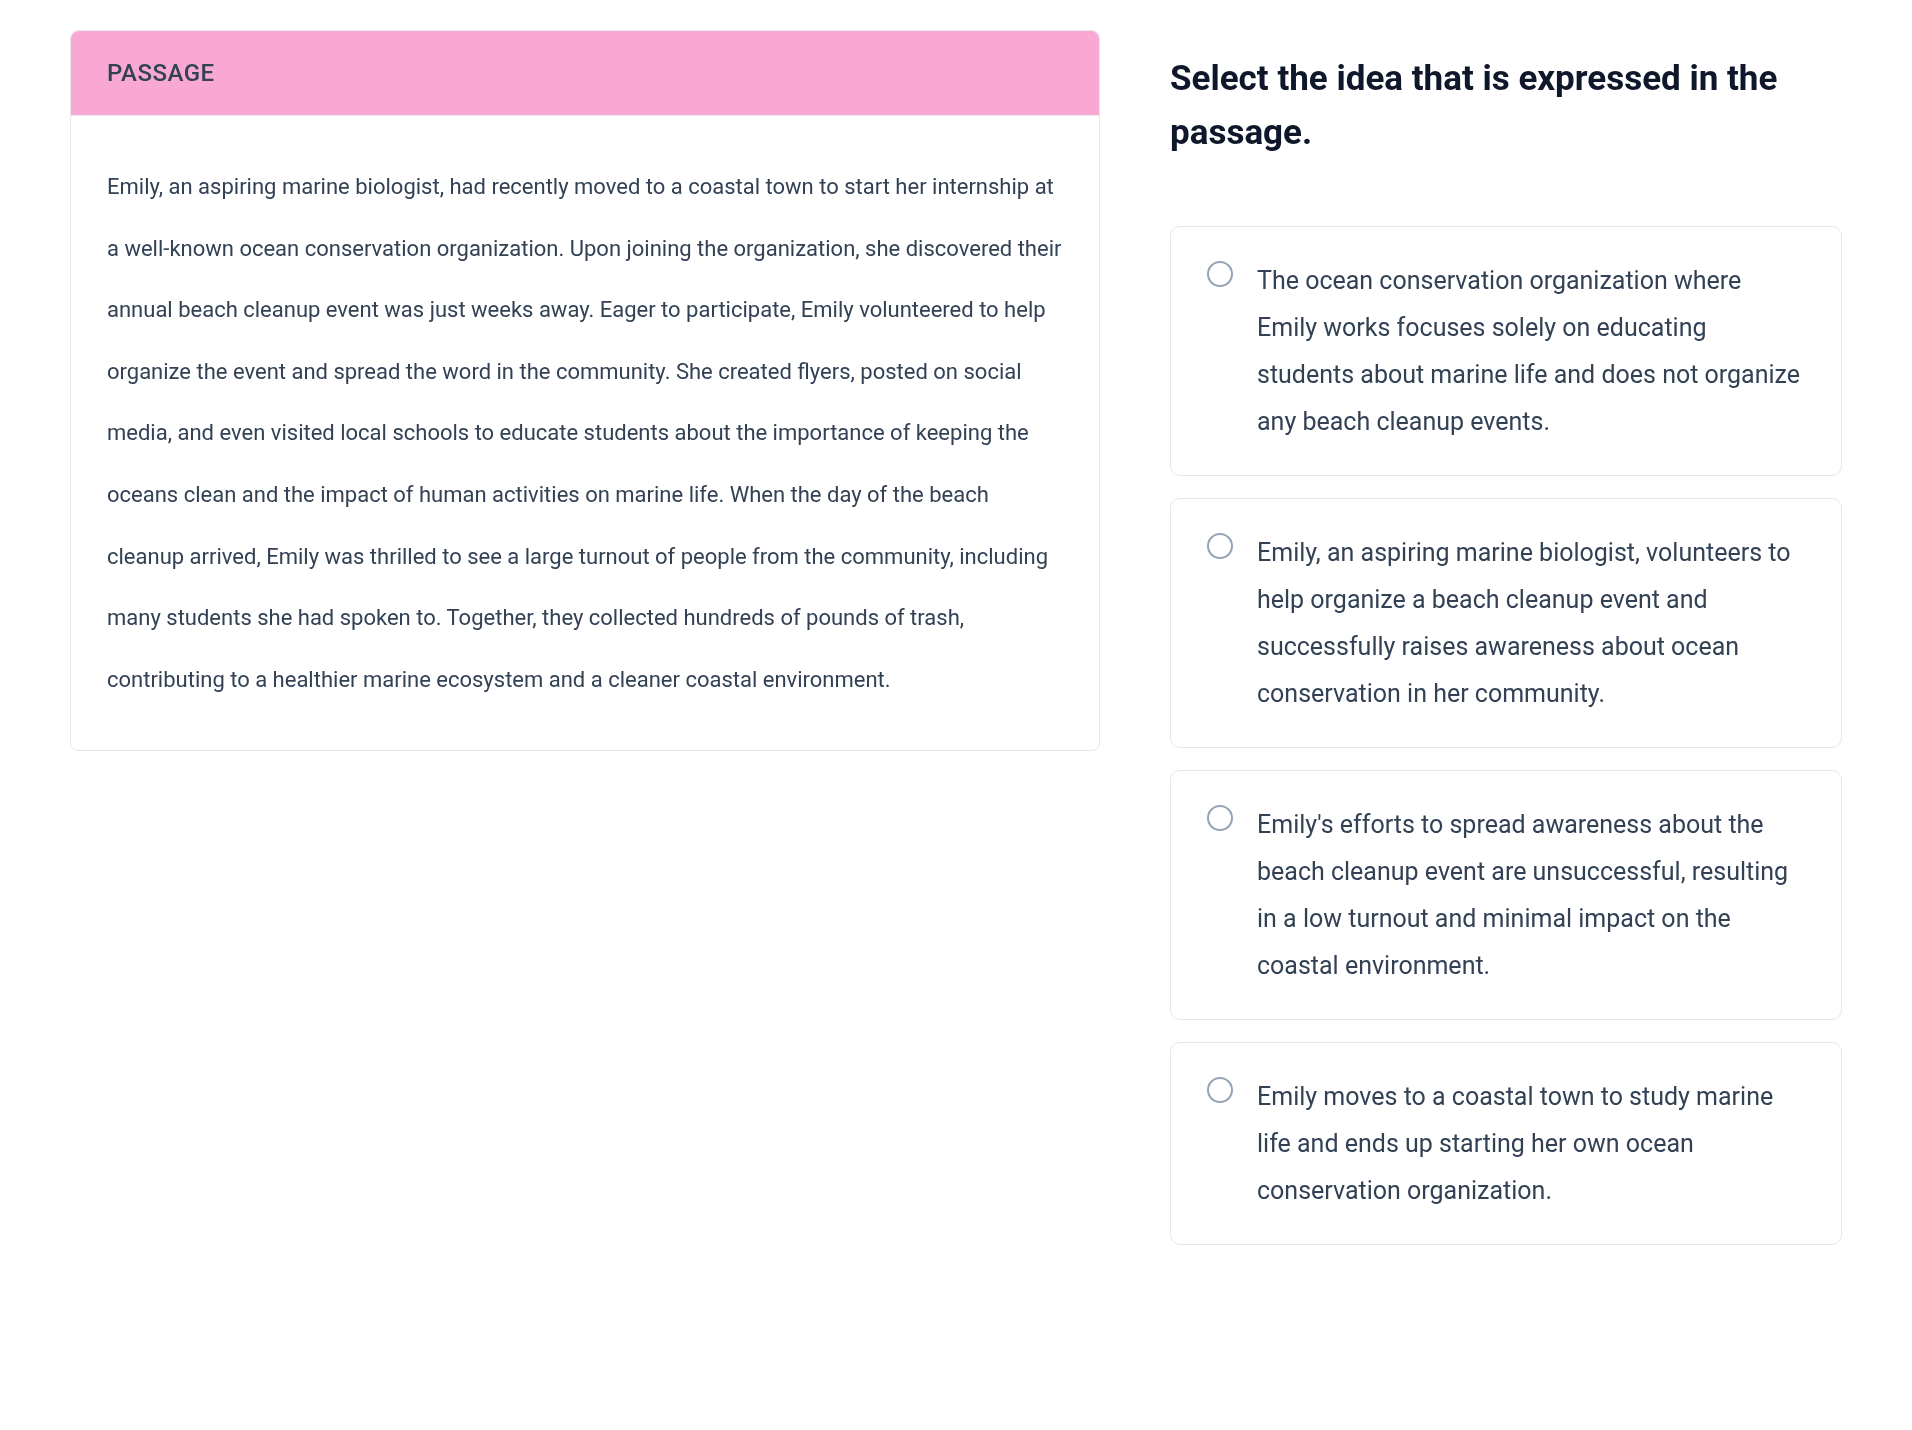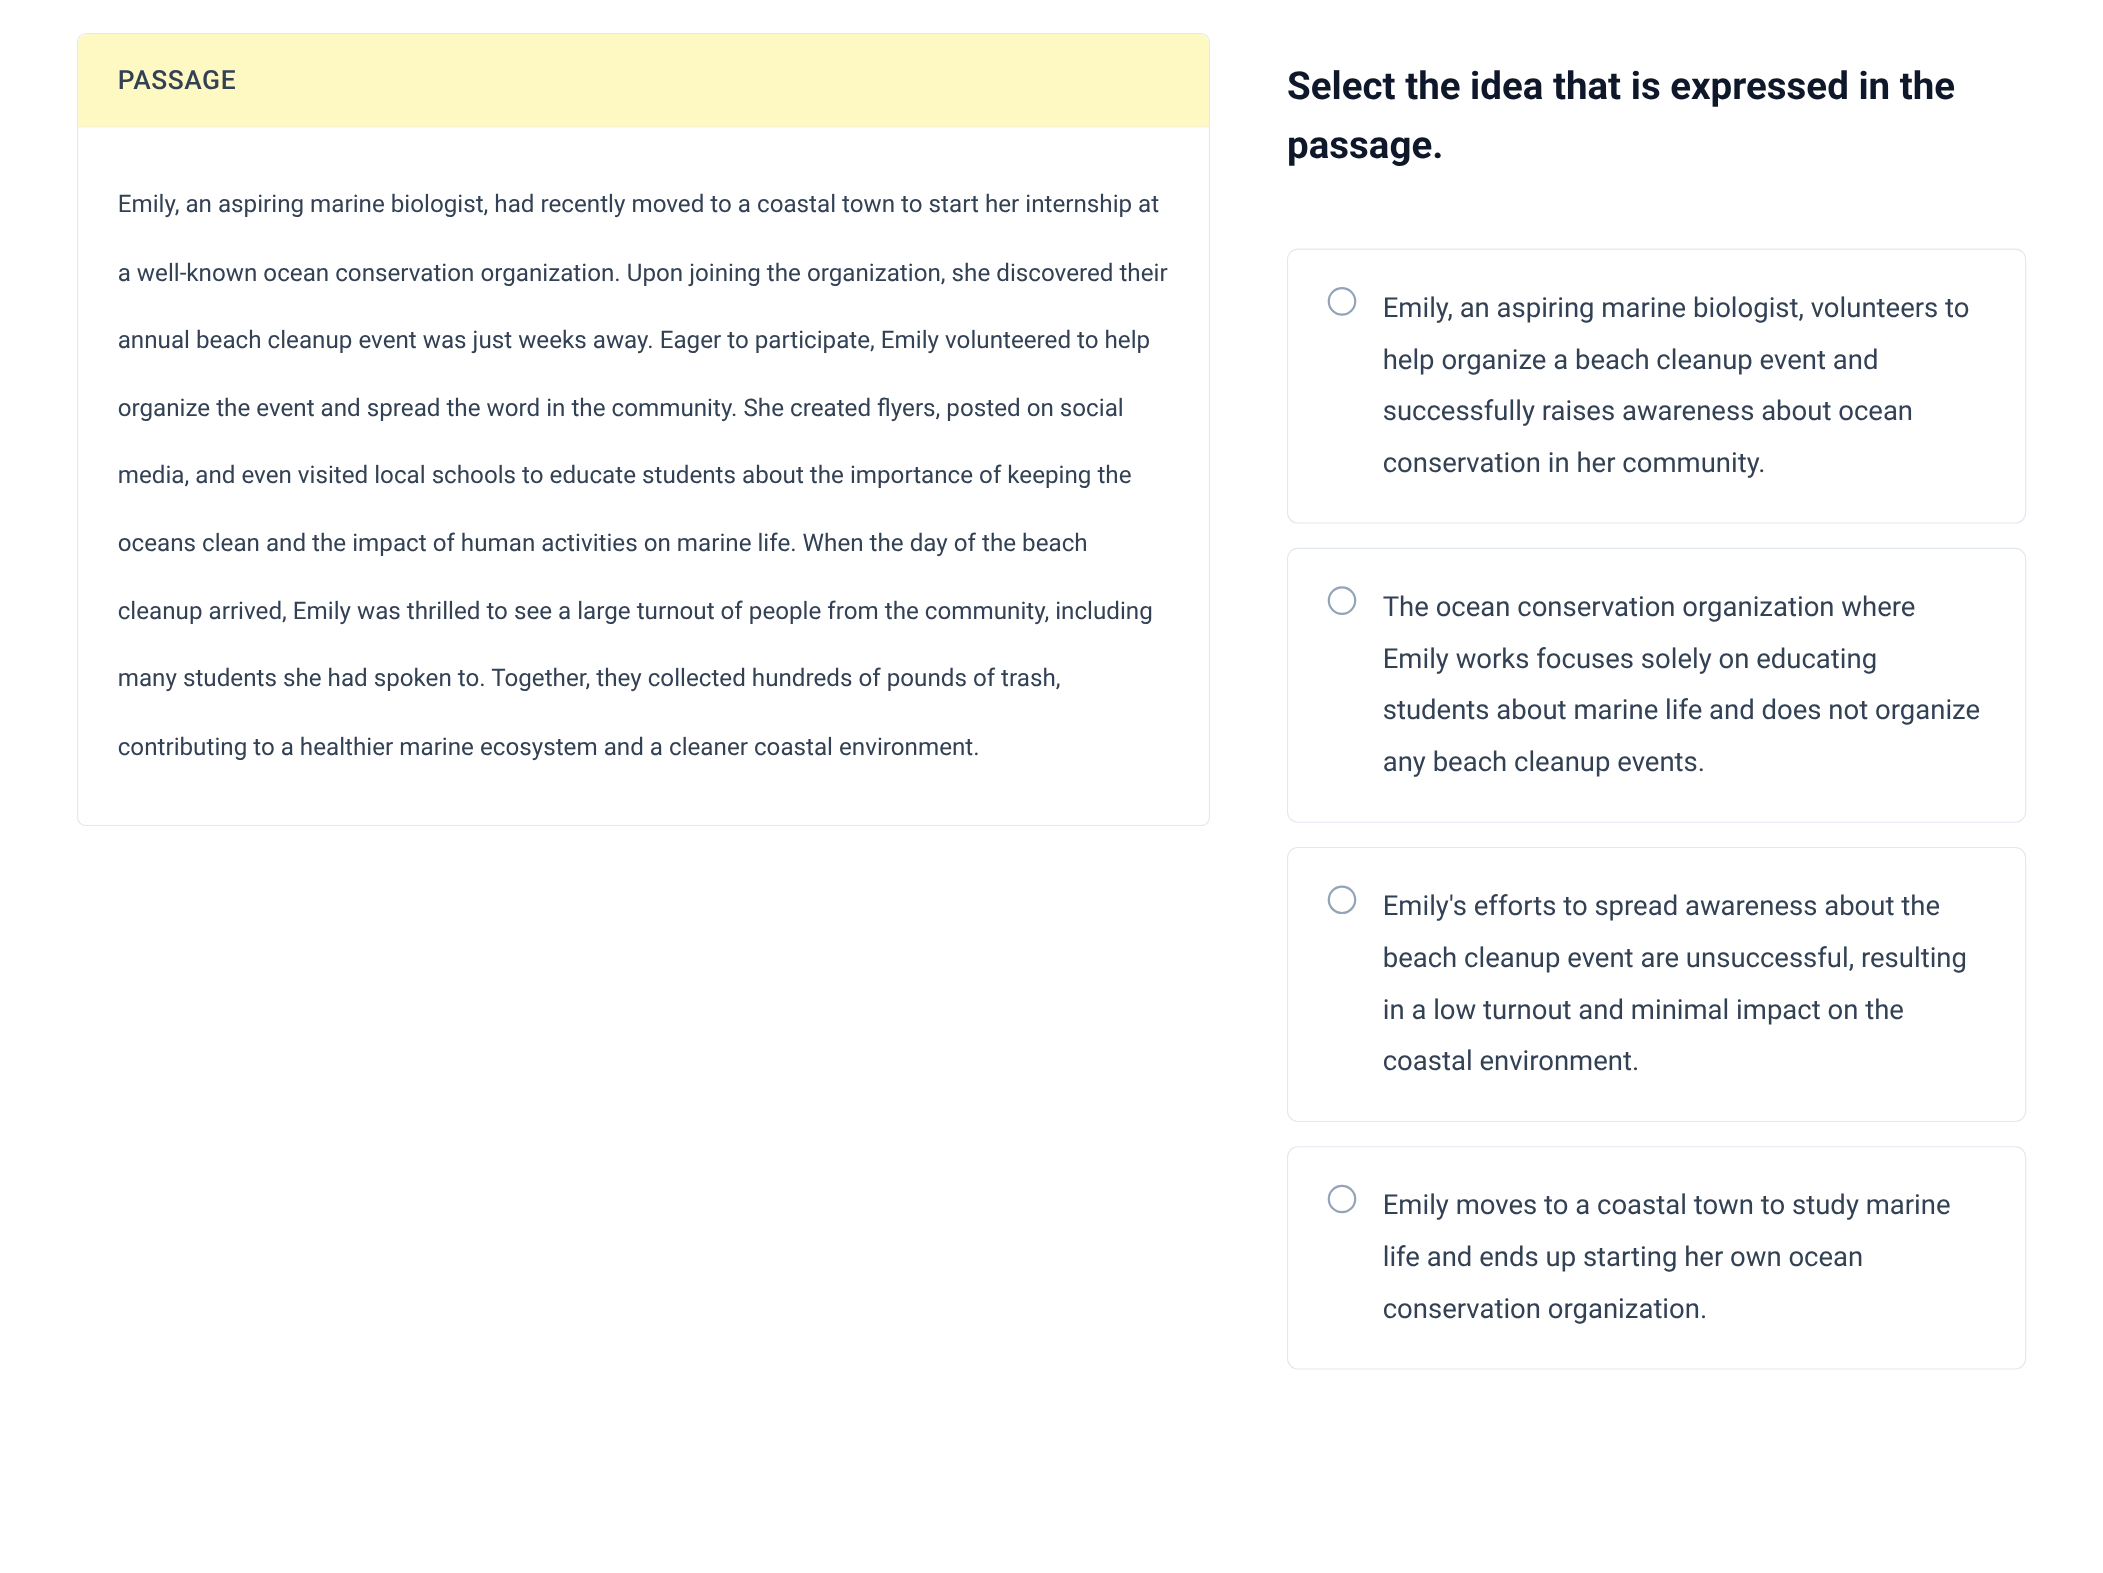--- a/index.html
+++ b/index.html
@@ -24,21 +24,21 @@
     .passage-panel {
       flex: 0 0 1030px;
       border: 1px solid #e5e7eb;
       border-radius: 8px;
       background: #ffffff;
     }
 
     .passage-header {
       padding: 28px 36px;
       border-bottom: 1px solid #e5e7eb;
-      background: #fef9c3;
+      background: #f9a8d4;
       border-radius: 8px 8px 0 0;
       font-size: 24px;
       font-weight: 500;
       color: #334155;
       letter-spacing: 0.5px;
     }
 
     .passage-body {
       padding: 40px 36px;
       font-size: 22px;
@@ -104,26 +104,26 @@
     <div class="passage-body">Emily, an aspiring marine biologist, had recently moved to a coastal town to start her internship at a well-known ocean conservation organization. Upon joining the organization, she discovered their annual beach cleanup event was just weeks away. Eager to participate, Emily volunteered to help organize the event and spread the word in the community. She created flyers, posted on social media, and even visited local schools to educate students about the importance of keeping the oceans clean and the impact of human activities on marine life. When the day of the beach cleanup arrived, Emily was thrilled to see a large turnout of people from the community, including many students she had spoken to. Together, they collected hundreds of pounds of trash, contributing to a healthier marine ecosystem and a cleaner coastal environment.</div>
   </div>
 
   <div class="question-panel">
     <div class="question-title">Select the idea that is expressed in the passage.</div>
 
     <div class="options-list">
 
       <div class="option">
         <div class="radio-circle"></div>
-        <div class="option-text">Emily, an aspiring marine biologist, volunteers to help organize a beach cleanup event and successfully raises awareness about ocean conservation in her community.</div>
+        <div class="option-text">The ocean conservation organization where Emily works focuses solely on educating students about marine life and does not organize any beach cleanup events.</div>
       </div>
 
       <div class="option">
         <div class="radio-circle"></div>
-        <div class="option-text">The ocean conservation organization where Emily works focuses solely on educating students about marine life and does not organize any beach cleanup events.</div>
+        <div class="option-text">Emily, an aspiring marine biologist, volunteers to help organize a beach cleanup event and successfully raises awareness about ocean conservation in her community.</div>
       </div>
 
       <div class="option">
         <div class="radio-circle"></div>
         <div class="option-text">Emily's efforts to spread awareness about the beach cleanup event are unsuccessful, resulting in a low turnout and minimal impact on the coastal environment.</div>
       </div>
 
       <div class="option">
         <div class="radio-circle"></div>
         <div class="option-text">Emily moves to a coastal town to study marine life and ends up starting her own ocean conservation organization.</div>

